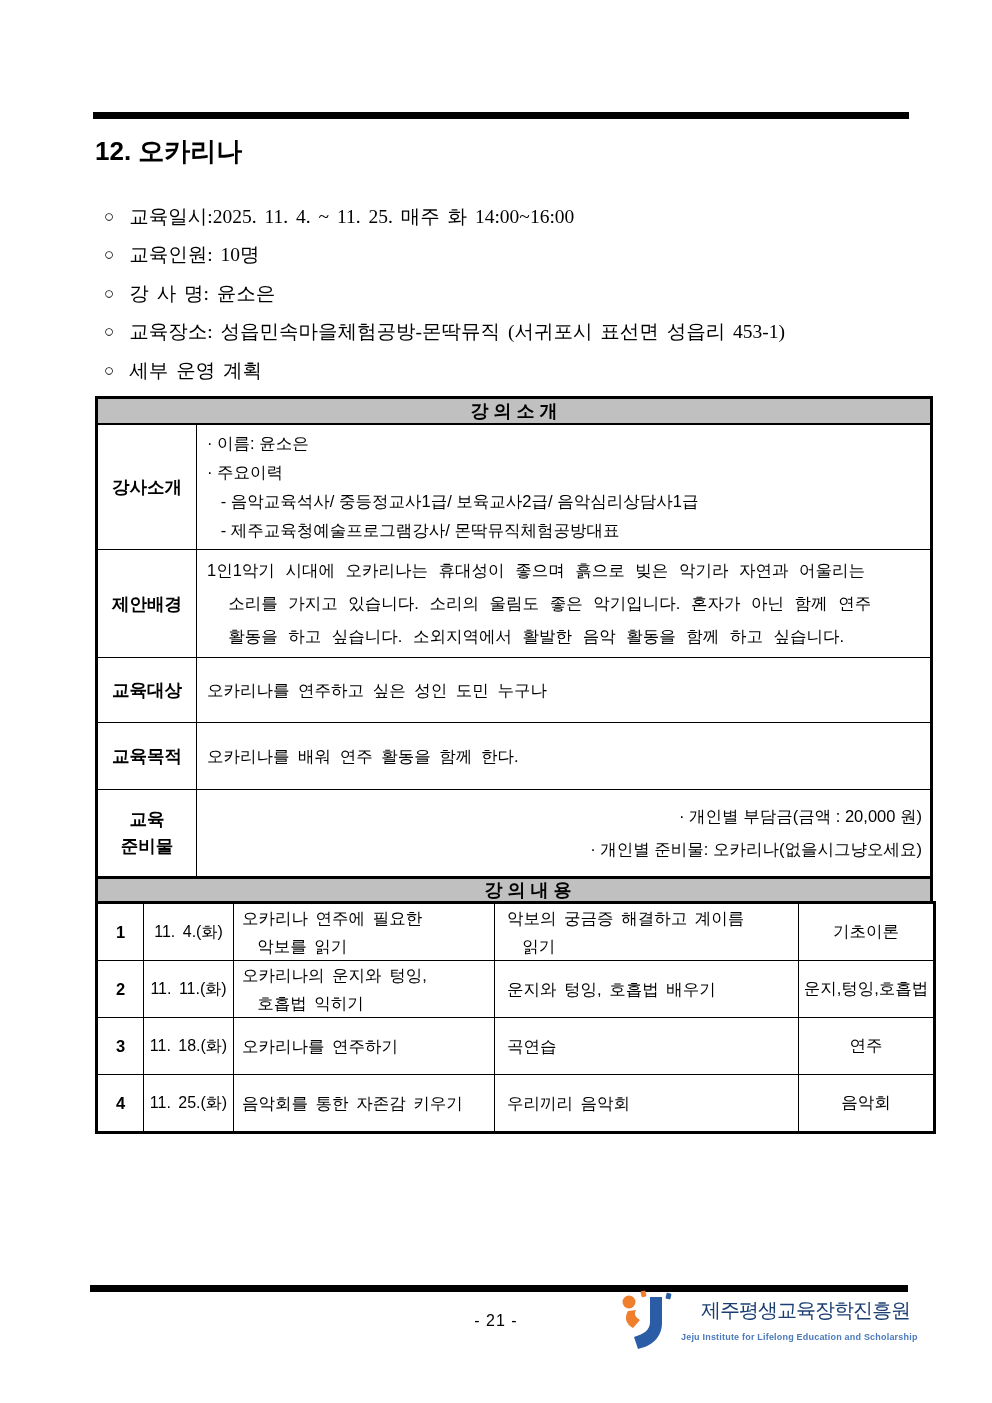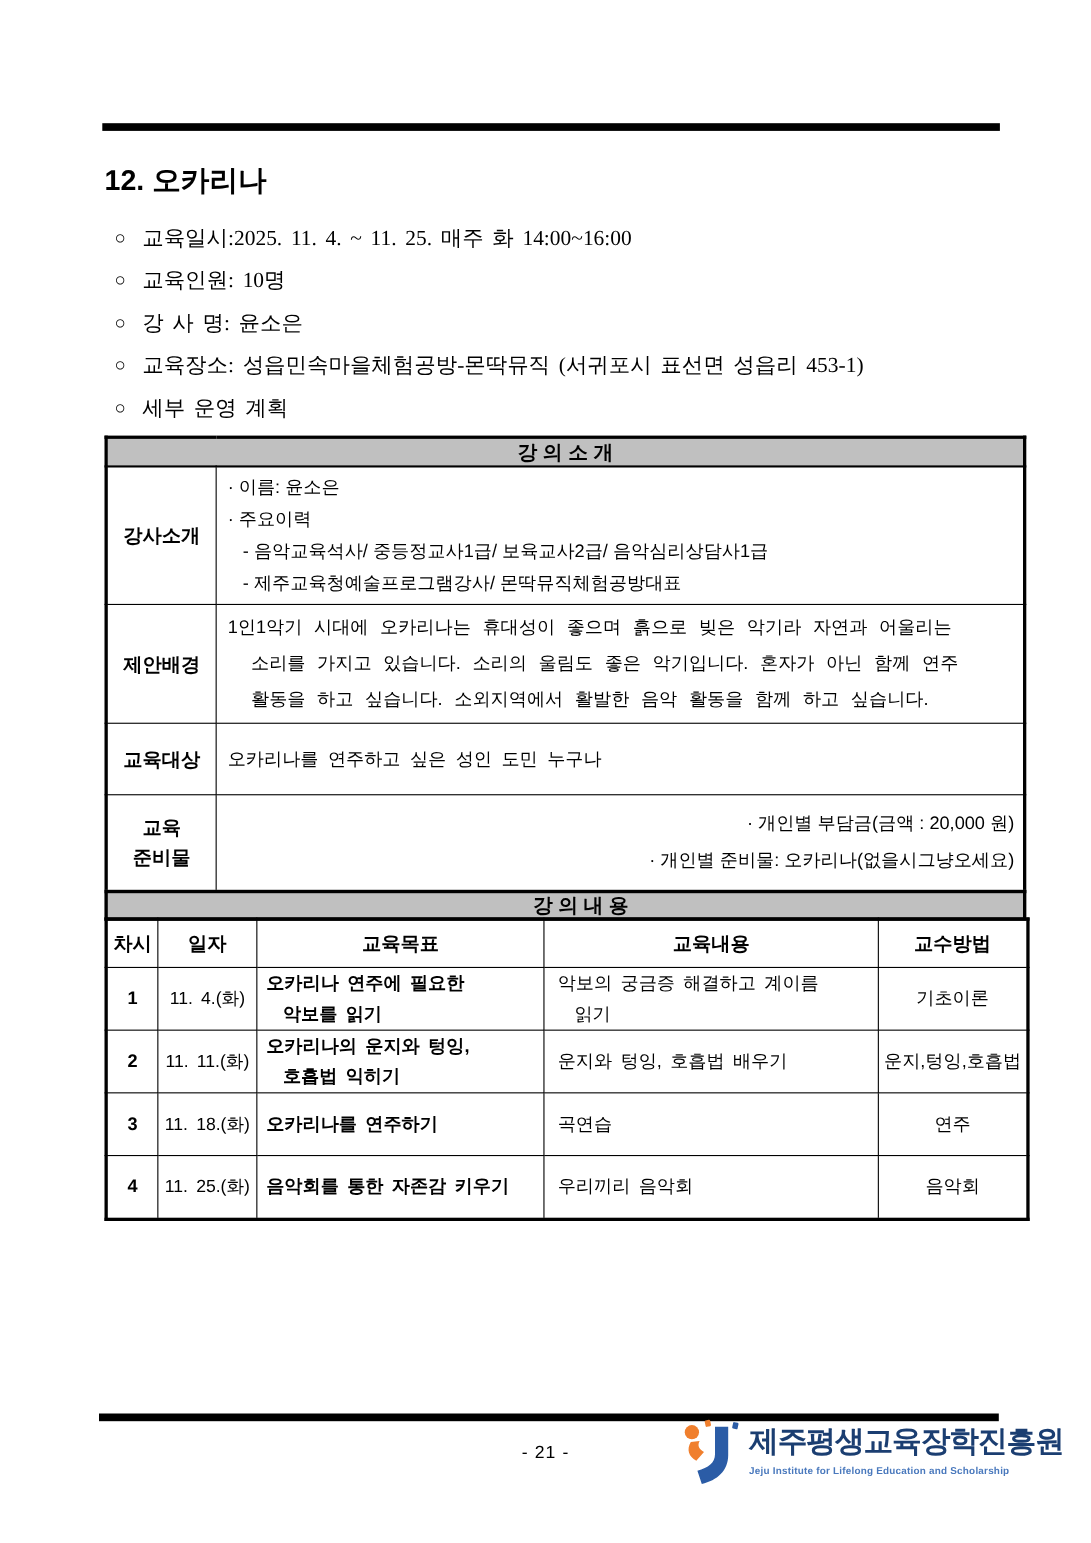--- a/index.html
+++ b/index.html
@@ -6,21 +6,21 @@
   body {
     width:992px; height:1403px; position:relative; background:#ffffff;
     font-family:"Liberation Sans","DejaVu Sans",sans-serif; color:#000;
     overflow:hidden;
   }
   .rule { position:absolute; background:#000; height:7px; }
   #rule-top { left:93px; top:112px; width:816px; }
   #rule-bottom { left:90px; top:1285px; width:818px; }
 
   #page-title {
-    position:absolute; left:95px; top:147px;
+    position:absolute; left:95px; top:134px;
     font-size:26px; font-weight:bold; letter-spacing:0;
   }
 
   #bullet-list { position:absolute; left:104px; top:197px; width:830px; }
   .bullet-item {
     display:flex; align-items:center; height:38.5px;
     font-family:"Liberation Serif","DejaVu Serif",serif;
     font-size:19.5px; word-spacing:3px; white-space:pre-wrap;
   }
   .bullet-marker { font-size:17px; margin-right:15px; line-height:1; }
@@ -57,37 +57,37 @@
   .t2 col.c-no { width:47px; }
   .t2 col.c-date { width:90px; }
   .t2 col.c-goal { width:261px; }
   .t2 col.c-content { width:304px; }
   .t2 col.c-method { width:136px; }
   .t2 th { height:42px; font-size:17.5px; font-weight:bold; text-align:center; padding:0; }
   .t2 td { font-size:16.5px; word-spacing:3px; }
   .t2 tr.sched-row td { height:54px; }
   .t2 td.no { text-align:center; font-weight:bold; }
   .t2 td.date { text-align:center; font-size:16px; padding:0 1px; }
-  .t2 td.goal { padding:0 2px 0 8px;font-weight:bold; }
+  .t2 td.goal { padding:0 2px 0 8px; }
   .t2 td.content { padding:0 2px 0 12px; }
   .t2 td.method { text-align:center; padding:0 1px; }
   .t2 .cell-line { line-height:28px; white-space:pre-wrap; }
 
   #page-number {
     position:absolute; left:0; top:1312px; width:992px; text-align:center;
     font-size:16px; letter-spacing:1px;
   }
   #logo {
     position:absolute; left:616px; top:1289px;
     display:flex; align-items:flex-start; gap:7px;
   }
   .logo-text { display:flex; flex-direction:column; margin-top:7px; }
   .logo-ko {
-    font-size:27px; font-weight:bold; color:#1b3e71;
-    letter-spacing:-1px; line-height:29px;
+    font-size:20px; font-weight:normal; color:#1b3e71;
+    letter-spacing:-1px; line-height:29px;margin-left:20px;
   }
   .logo-en {
     font-size:9px; color:#4a79bd; font-weight:bold; letter-spacing:0.2px; margin-top:7px;
   }
 </style>
 </head>
 <body>
 
 <div id="rule-top" class="rule"></div>
 
@@ -141,20 +141,26 @@
       <td class="cnt">
         <div class="cnt-line">1인1악기 시대에 오카리나는 휴대성이 좋으며 흙으로 빚은 악기라 자연과 어울리는</div>
         <div class="cnt-line">  소리를 가지고 있습니다. 소리의 울림도 좋은 악기입니다. 혼자가 아닌 함께 연주</div>
         <div class="cnt-line">  활동을 하고 싶습니다. 소외지역에서 활발한 음악 활동을 함께 하고 싶습니다.</div>
       </td>
     </tr>
     <tr class="row-h2 r-target">
       <td class="lbl">교육대상</td>
       <td class="cnt">
         <div class="cnt-line">오카리나를 연주하고 싶은 성인 도민 누구나</div>
+      </td>
+    </tr>
+    <tr class="row-h3 r-purpose">
+      <td class="lbl">교육목적</td>
+      <td class="cnt">
+        <div class="cnt-line">오카리나를 배워 연주 활동을 함께 한다.</div>
       </td>
     </tr>
     <tr class="row-h4 r-materials">
       <td class="lbl">
         <div class="lbl-line">교육</div>
         <div class="lbl-line">준비물</div>
       </td>
       <td class="cnt">
         <div class="cnt-line">· 개인별 부담금(금액 : 20,000 원)</div>
         <div class="cnt-line">· 개인별 준비물: 오카리나(없을시그냥오세요)</div>
@@ -167,27 +173,20 @@
 
   <table class="t2">
     <colgroup>
       <col class="c-no">
         <col class="c-date">
         <col class="c-goal">
         <col class="c-content">
         <col class="c-method">
     </colgroup>
     <tbody>
-        <tr>
-      <th>차시</th>
-      <th>일자</th>
-      <th>교육목표</th>
-      <th>교육내용</th>
-      <th>교수방법</th>
-    </tr>
     <tr class="sched-row">
       <td class="no">1</td>
       <td class="date">11. 4.(화)</td>
       <td class="goal">
         <div class="cell-line">오카리나 연주에 필요한</div>
         <div class="cell-line">  악보를 읽기</div>
       </td>
       <td class="content">
         <div class="cell-line">악보의 궁금증 해결하고 계이름</div>
         <div class="cell-line">  읽기</div>

